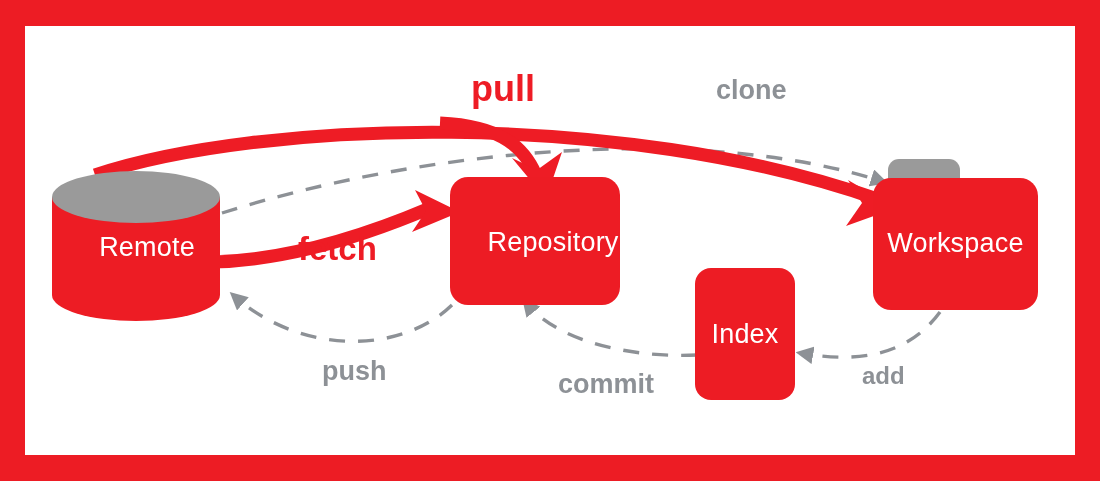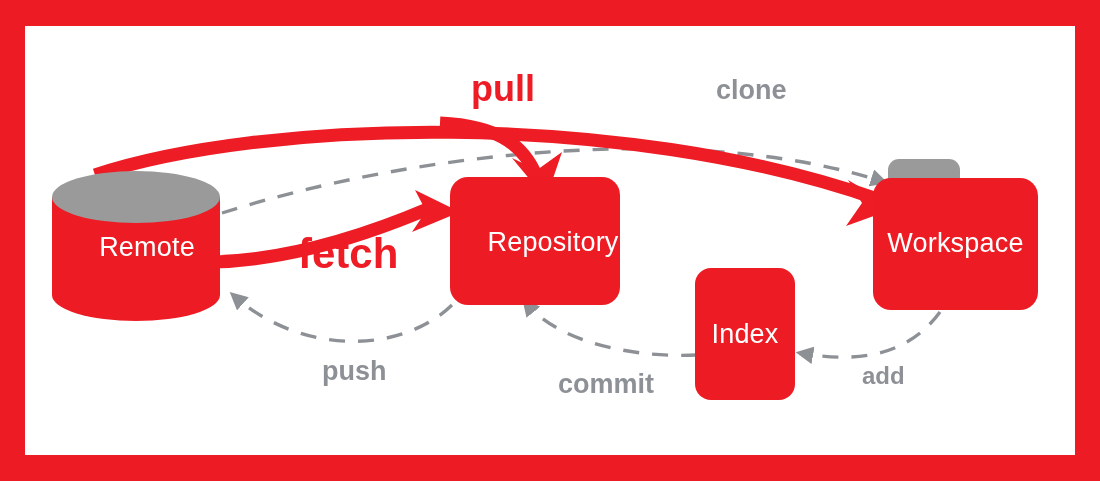--- a/index.html
+++ b/index.html
@@ -135,21 +135,21 @@
   <div class="node-label" style="left:52px; top:232px; width:190px;">Remote</div>
 
   <div class="node-label" style="left:450px; top:227px; width:206px;">Repository</div>
 
   <div class="node-label" style="left:873px; top:228px; width:165px;">Workspace</div>
 
   <div class="node-label" style="left:690px; top:319px; width:110px;">Index</div>
 
   <div class="edge-label red" style="left:471px; top:68px; font-size:36px;">pull</div>
 
-  <div class="edge-label red" style="left:298px; top:230px; font-size:42px;">fetch</div>
+  <div class="edge-label red" style="left:298px; top:230px; font-size:33px;">fetch</div>
 
   <div class="edge-label gray" style="left:716px; top:75px; font-size:27px;">clone</div>
 
   <div class="edge-label gray" style="left:322px; top:328px; font-size:27px;margin-top:28px;">push</div>
 
   <div class="edge-label gray" style="left:558px; top:369px; font-size:27px;text-align:right;">commit</div>
 
   <div class="edge-label gray" style="left:862px; top:362px; font-size:24px;">add</div>
 </div>
 

